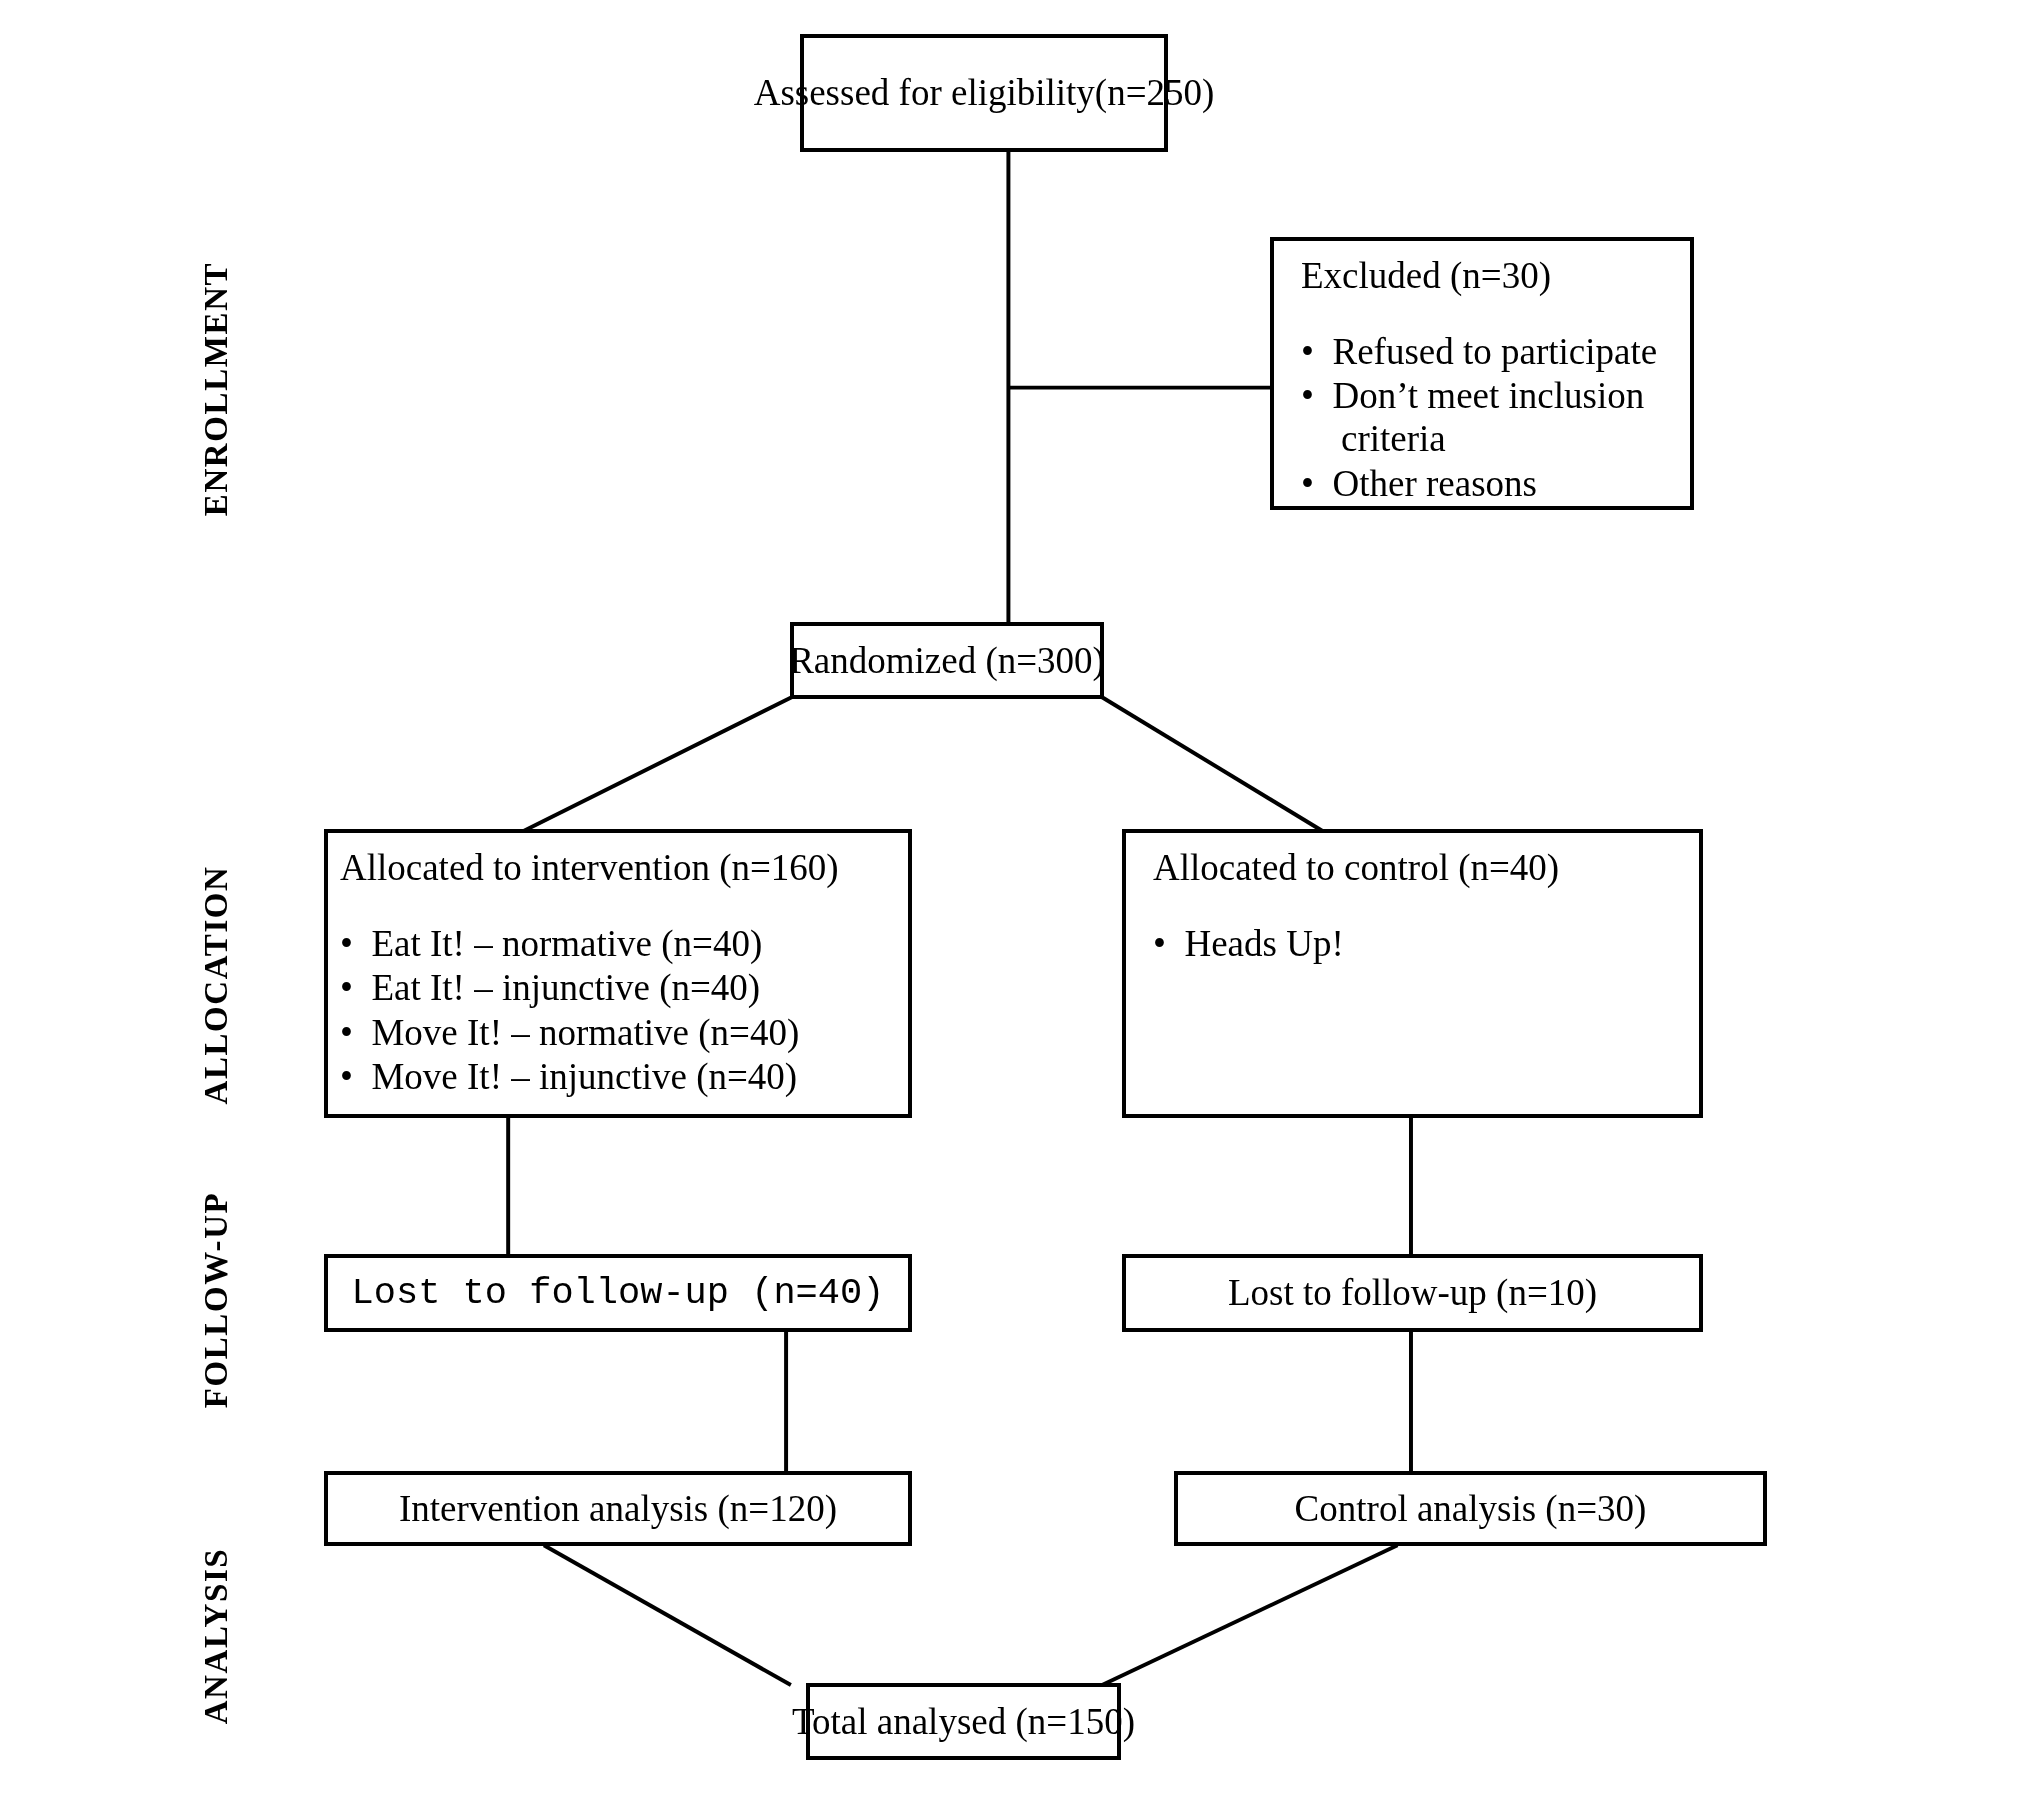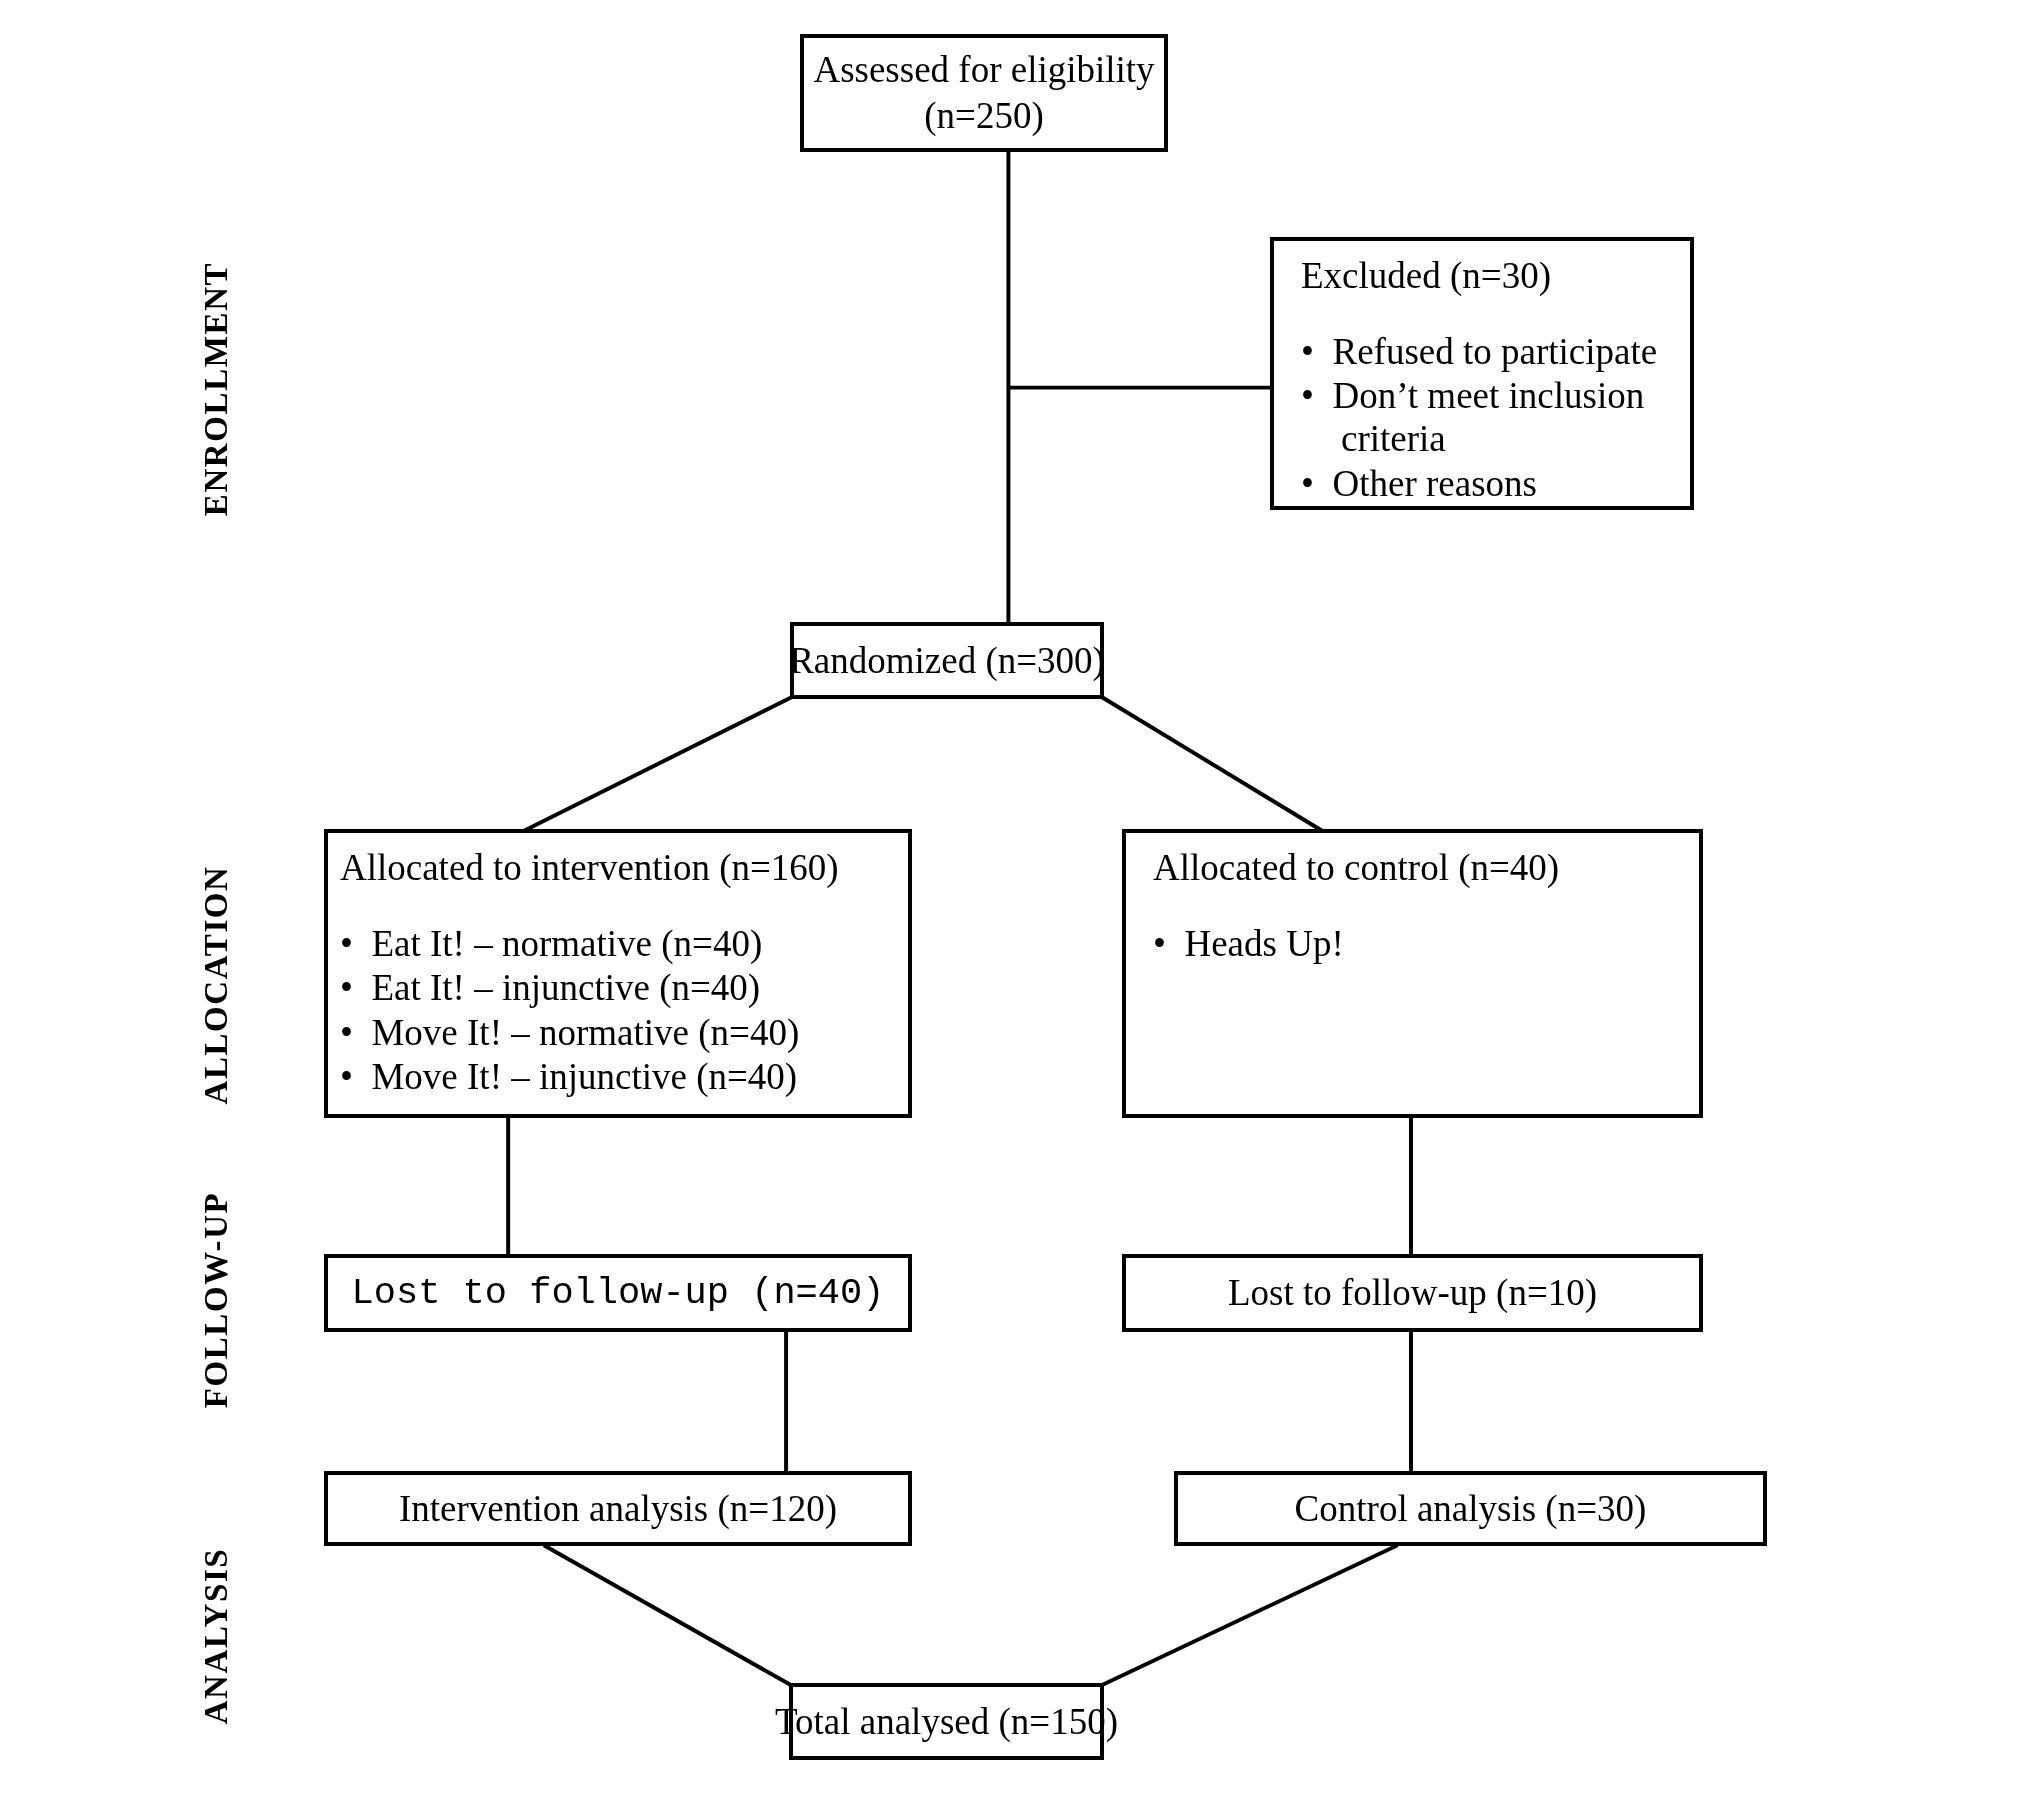--- a/index.html
+++ b/index.html
@@ -22,21 +22,21 @@
     position: absolute;
     box-sizing: border-box;
     background: #ffffff;
     border: 4.8px solid #000000;
     z-index: 2;
     font-size: 37px;
     line-height: 43px;
   }
   .box.centered {
     display: flex;
-    flex-direction: column;
+    flex-direction: row;
     align-items: center;
     justify-content: center;
     text-align: center;
     white-space: nowrap;
     line-height: 46px;
   }
   .box.listbox { padding: 12.7px 12.7px 0 27px; }
   .box-title { white-space: nowrap; }
   ul.bullets {
     margin: 33px 0 0 0;
@@ -66,21 +66,21 @@
   
   #box-assessed   { left:800px; top:34px;   width:368px; height:118px; }
   #box-excluded   { left:1270px; top:237px;  width:424px; height:273px; }
   #box-randomized { left:790px;  top:622px;  width:314px; height:77px;  }
   #box-alloc-int  { left:324px;  top:829px; width:588px; height:289px;padding-left:12px; }
   #box-alloc-ctrl { left:1122px; top:829px; width:581px; height:289px; }
   #box-fu-int     { left:324px;  top:1254px; width:588px; height:78px;font-family:Liberation Mono, monospace;  }
   #box-fu-ctrl    { left:1122px; top:1254px; width:581px; height:78px;  }
   #box-an-int     { left:324px;  top:1471px; width:588px; height:75px;  }
   #box-an-ctrl    { left:1174px; top:1471px; width:593px; height:75px;  }
-  #box-total      { left:789px;  top:1683px; width:315px; height:77px;text-align:right;  }
+  #box-total      { left:806px;  top:1683px; width:315px; height:77px;text-align:right;  }
   #label-enrollment { left:216px; top:389px;  }
   #label-allocation { left:216px; top:985px; }
   #label-followup   { left:216px; top:1300px; }
   #label-analysis   { left:216px; top:1636px; }
 </style>
 </head>
 <body>
 
 <div id="canvas">
 

